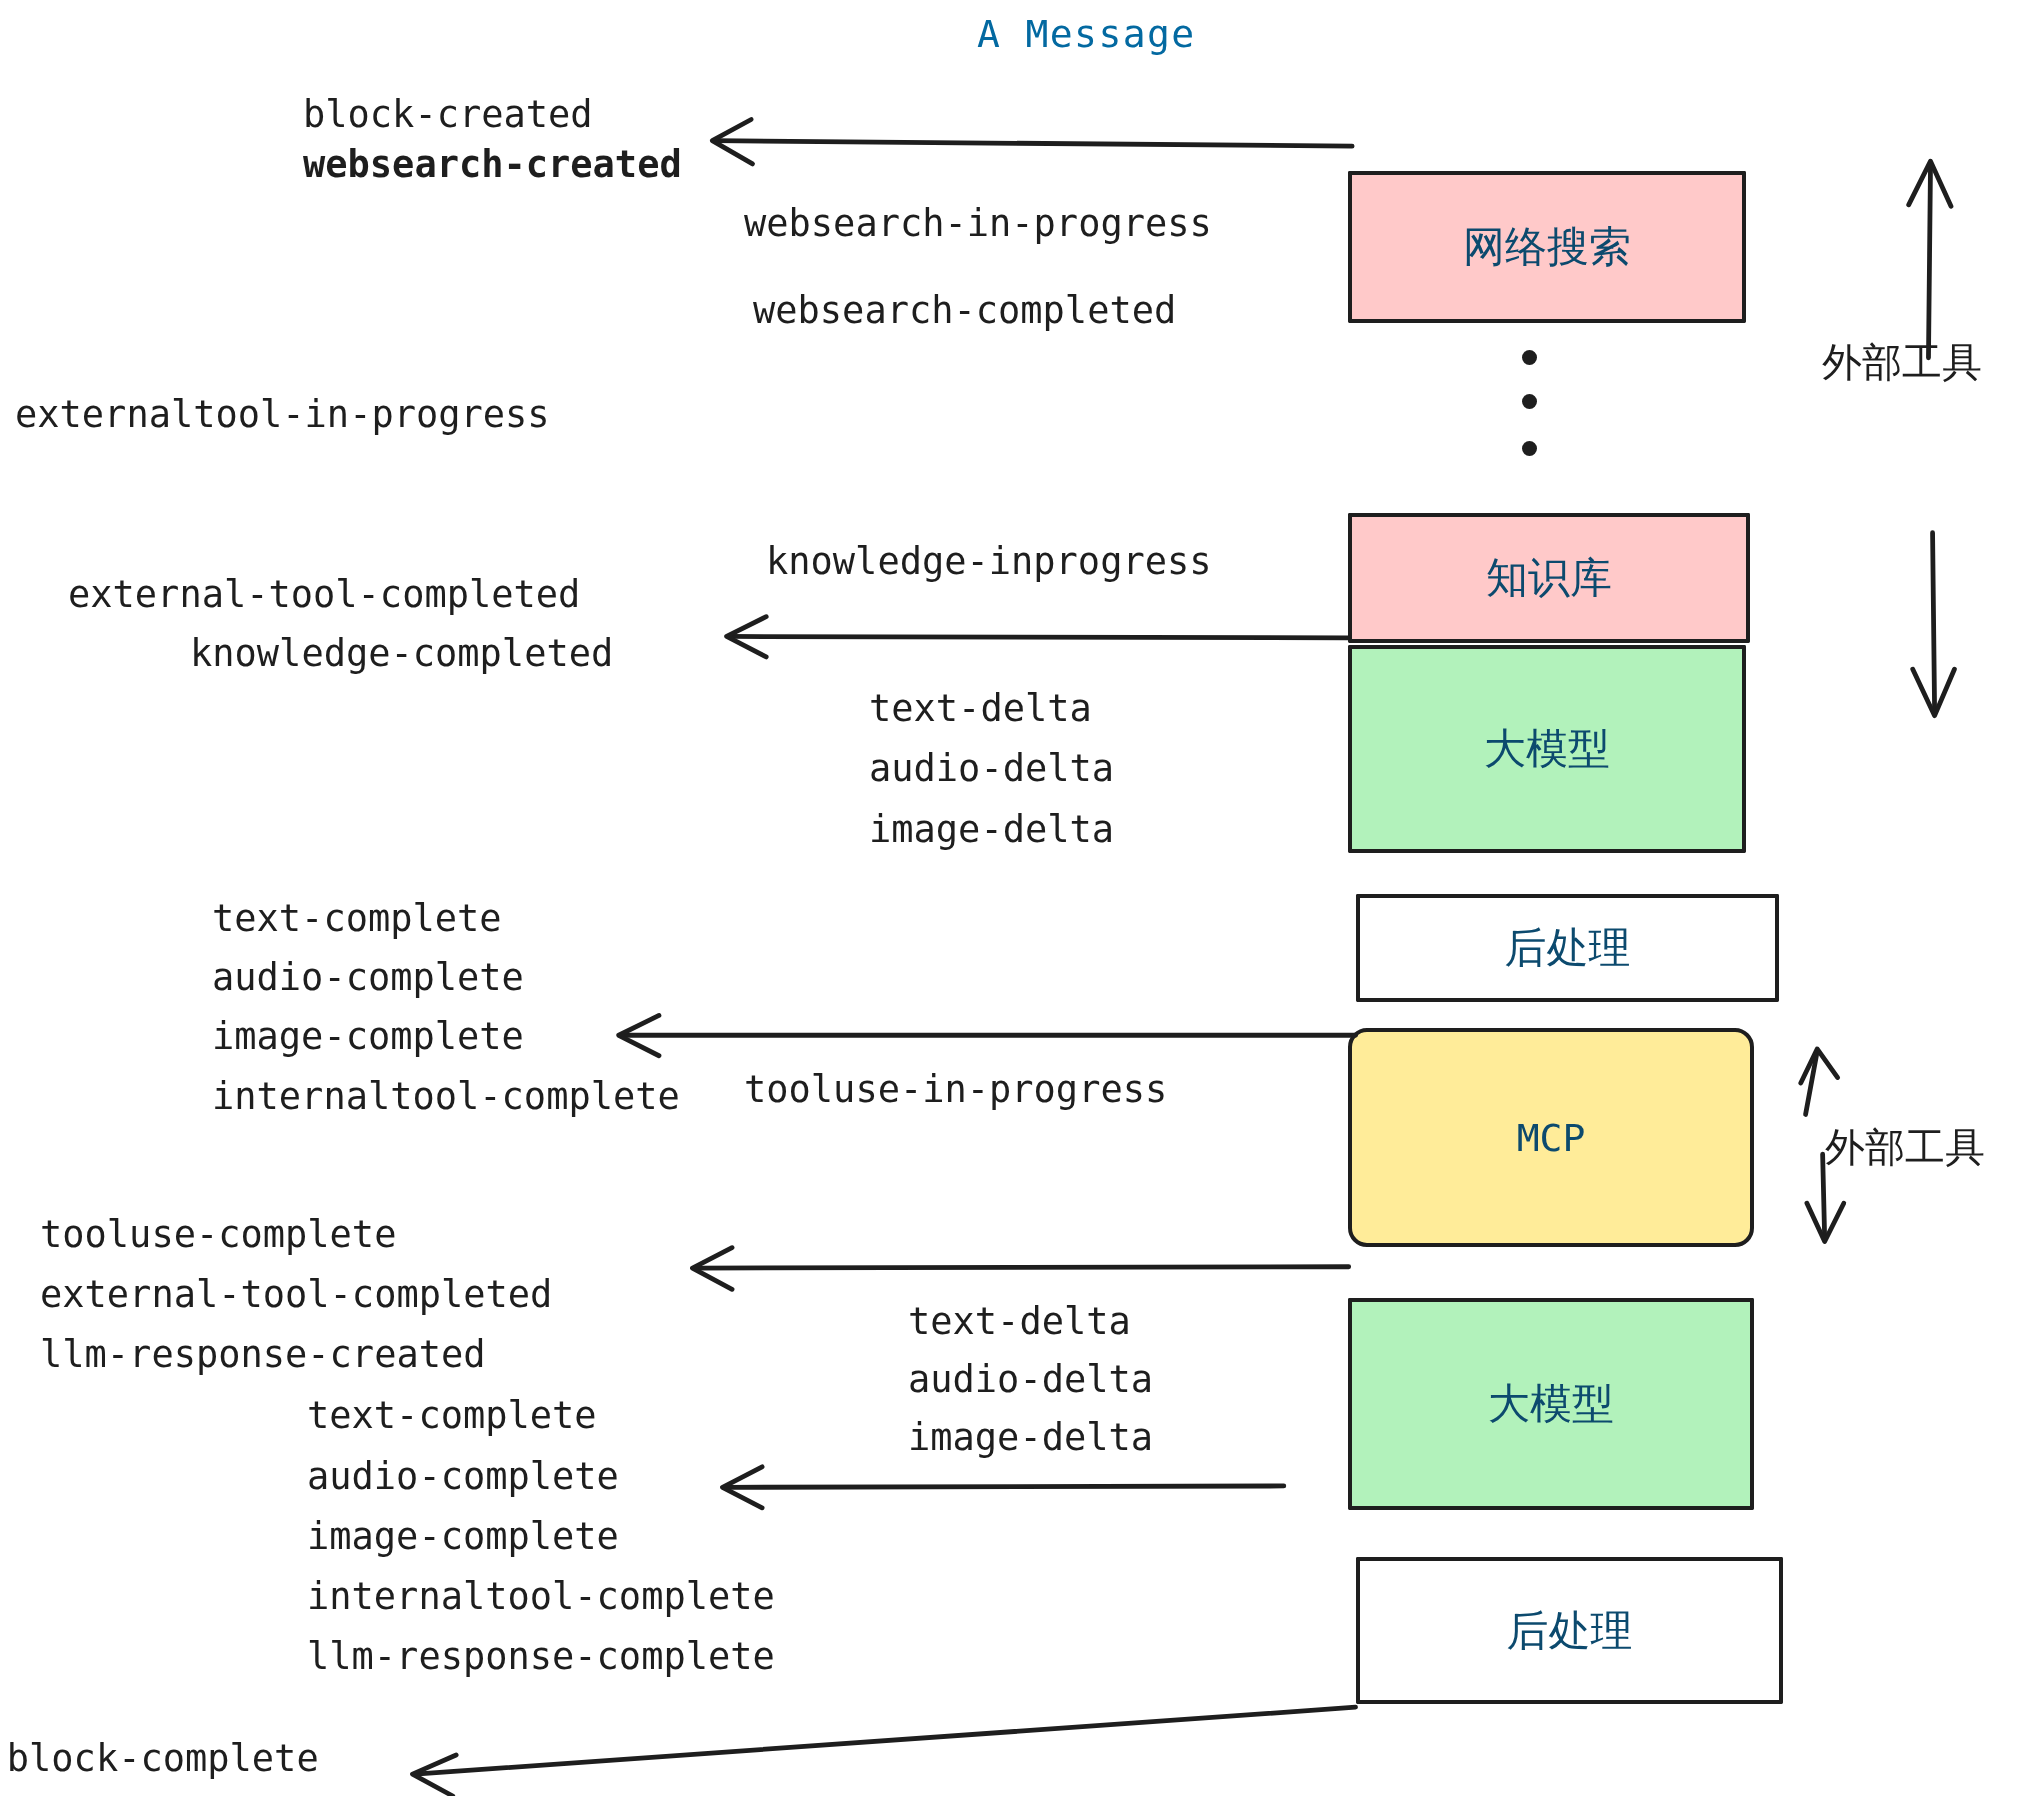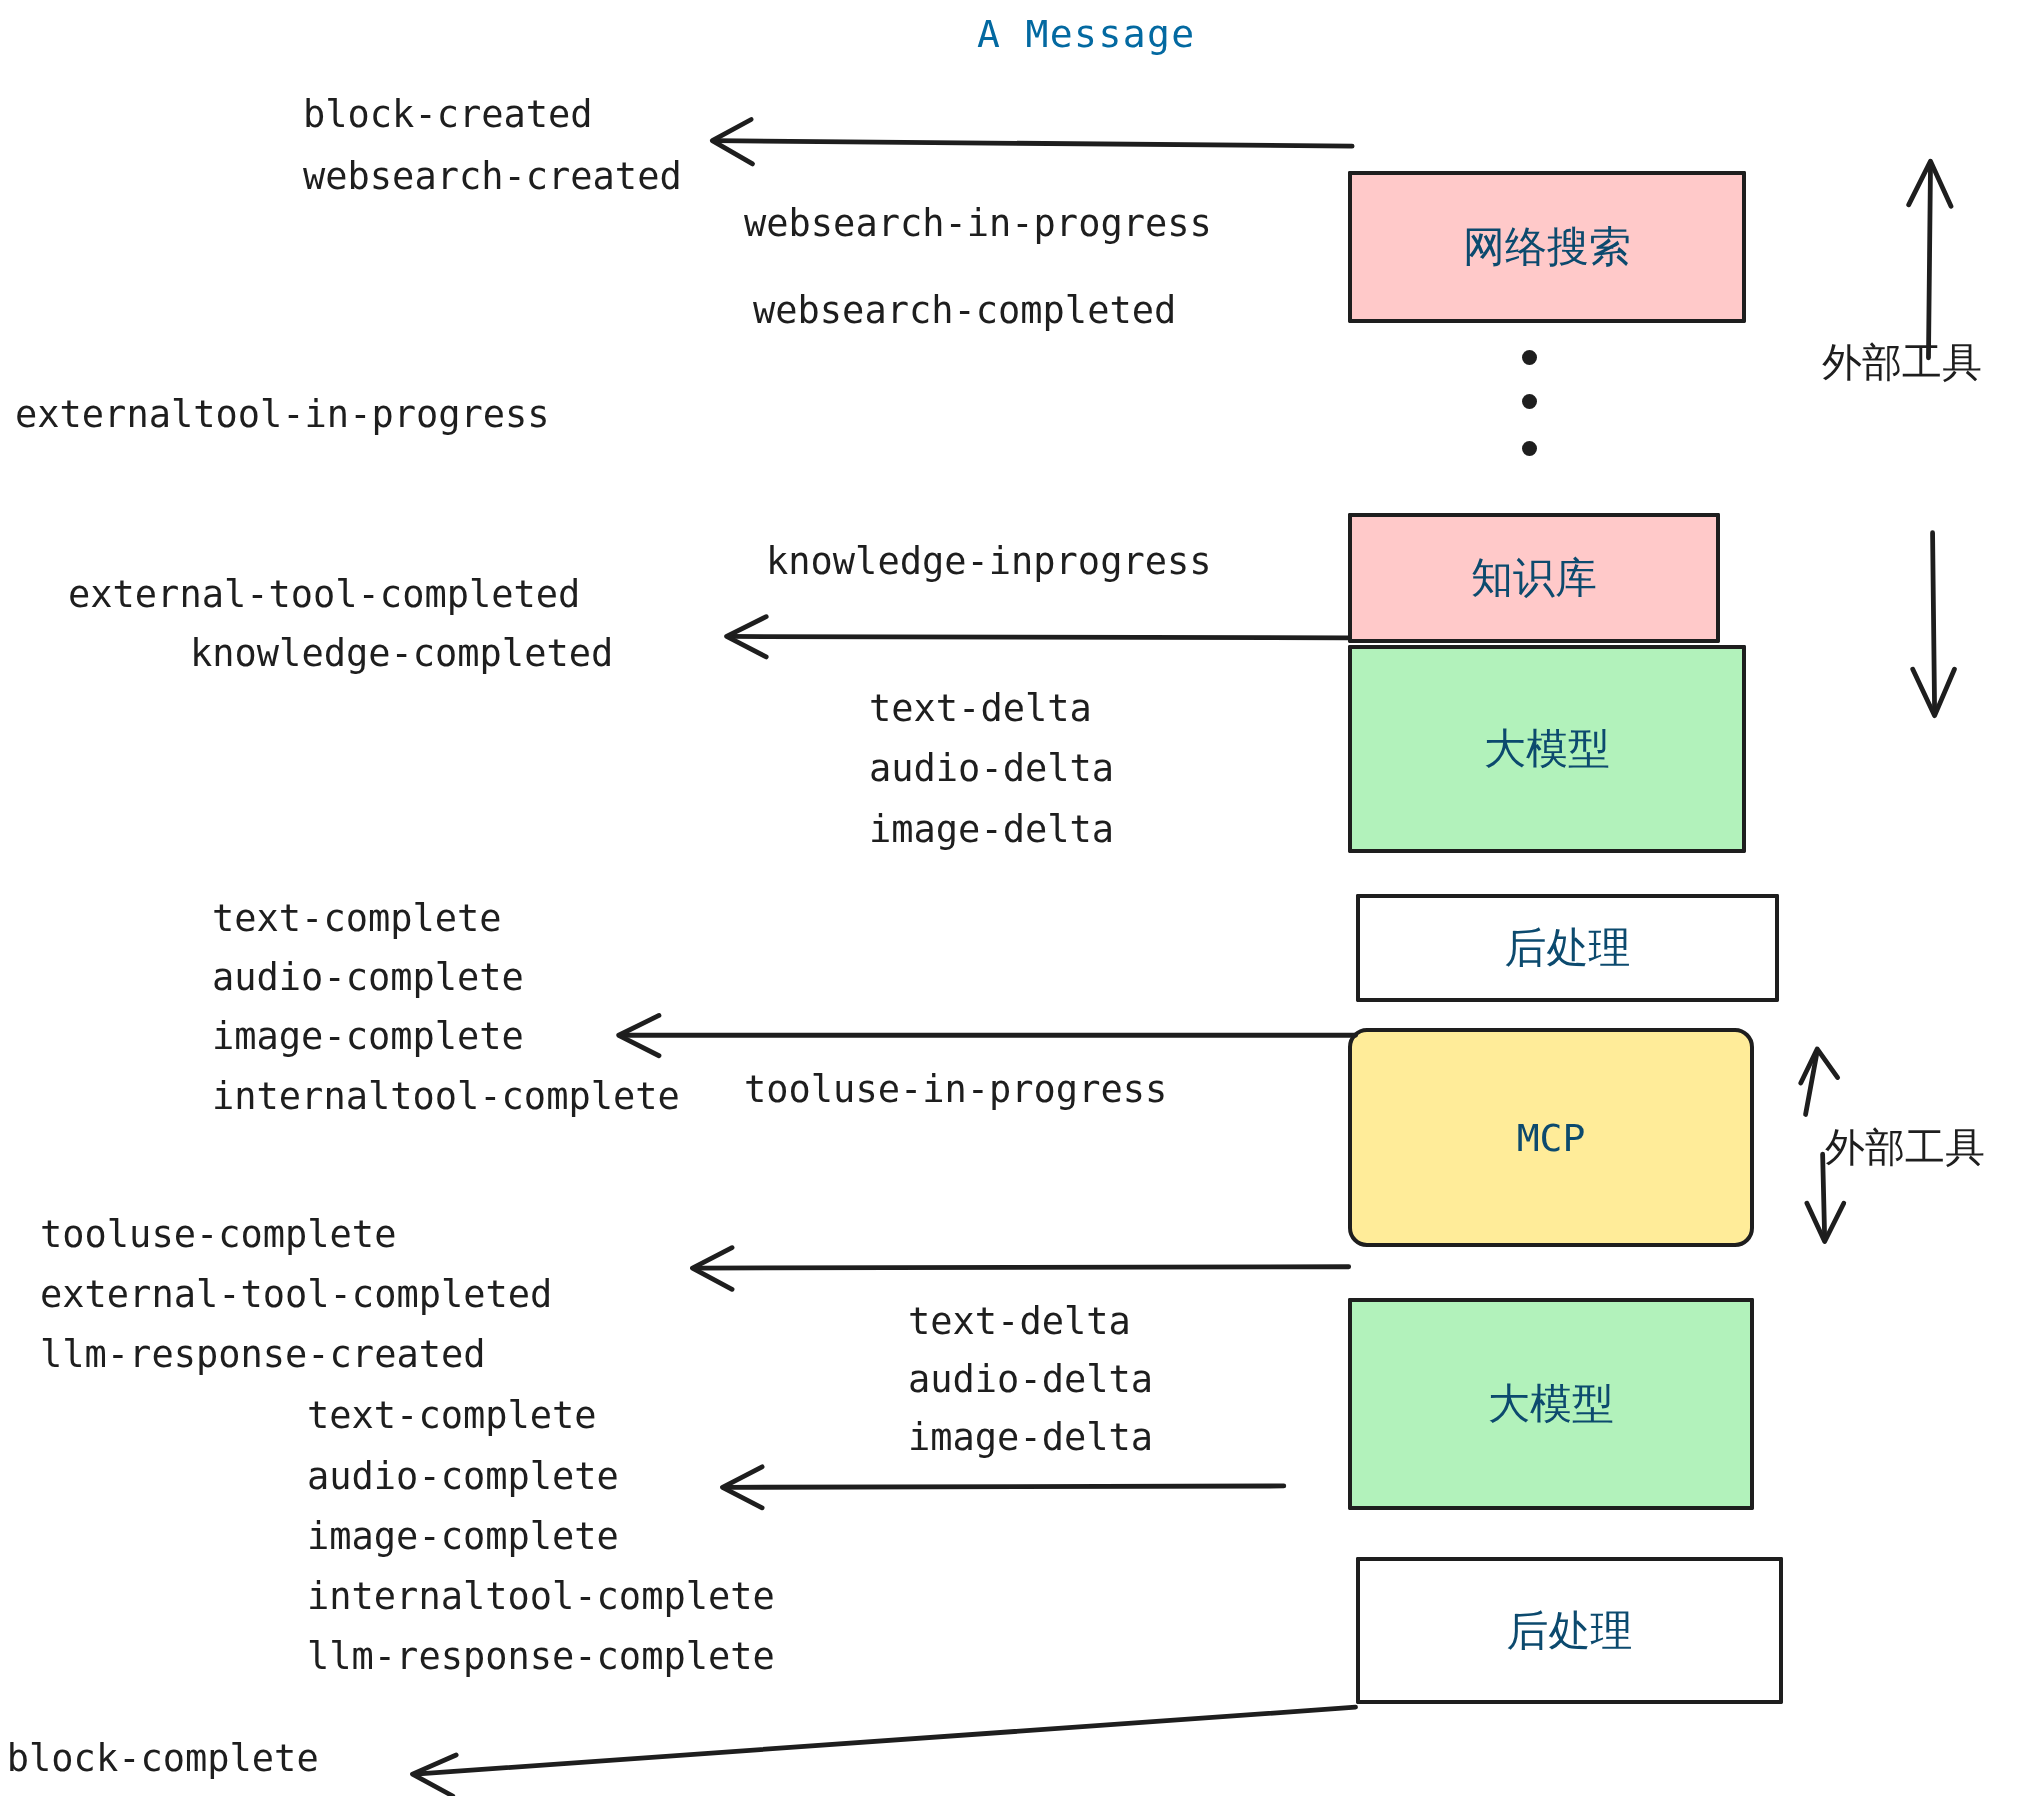--- a/index.html
+++ b/index.html
@@ -89,21 +89,21 @@
 <body>
 
 <div id="stage">
 
   <div class="title" style="left:977px; top:12.3px;">A Message</div>
 
   <div class="box" style="left:1348px; top:171px; width:398px; height:152px; background:#ffc9c9;">
     <span class="boxlabel">网络搜索</span>
   </div>
 
-  <div class="box" style="left:1348px; top:513px; width:372px; height:130px; background:#ffc9c9;">
+  <div class="box" style="left:1348px; top:513px; width:402px; height:130px; background:#ffc9c9;">
     <span class="boxlabel">知识库</span>
   </div>
 
   <div class="box" style="left:1348px; top:645px; width:398px; height:208px; background:#b2f2bb;">
     <span class="boxlabel">大模型</span>
   </div>
 
   <div class="box" style="left:1356px; top:894px; width:423px; height:108px; background:#ffffff;">
     <span class="boxlabel">后处理</span>
   </div>
@@ -171,21 +171,21 @@
       <g>
         <path d="M2644 1632 L2661 1540"></path>
         <path d="M2637 1586 L2661 1536 L2691 1578"></path>
         <path d="M2669 1690 L2672 1814"></path>
         <path d="M2646 1762 L2672 1818 L2700 1762"></path>
       </g>
     </g>
   </svg>
 
   <div class="evt" style="left:303px; top:96px;">block-created</div>
-  <div class="evt" style="left:303px; top:158px;">websearch-created</div>
+  <div class="evt" style="left:303px; top:146px;font-weight:bold;">websearch-created</div>
   <div class="evt" style="left:744px; top:205px;">websearch-in-progress</div>
   <div class="evt" style="left:753px; top:292px;">websearch-completed</div>
 
   <div class="evt" style="left:15px; top:396px;">externaltool-in-progress</div>
 
   <div class="evt" style="left:766px; top:543px;">knowledge-inprogress</div>
   <div class="evt" style="left:68px; top:576px;">external-tool-completed</div>
   <div class="evt" style="left:190px; top:635px;">knowledge-completed</div>
 
   <div class="evt" style="left:869px; top:690px;">text-delta</div>

